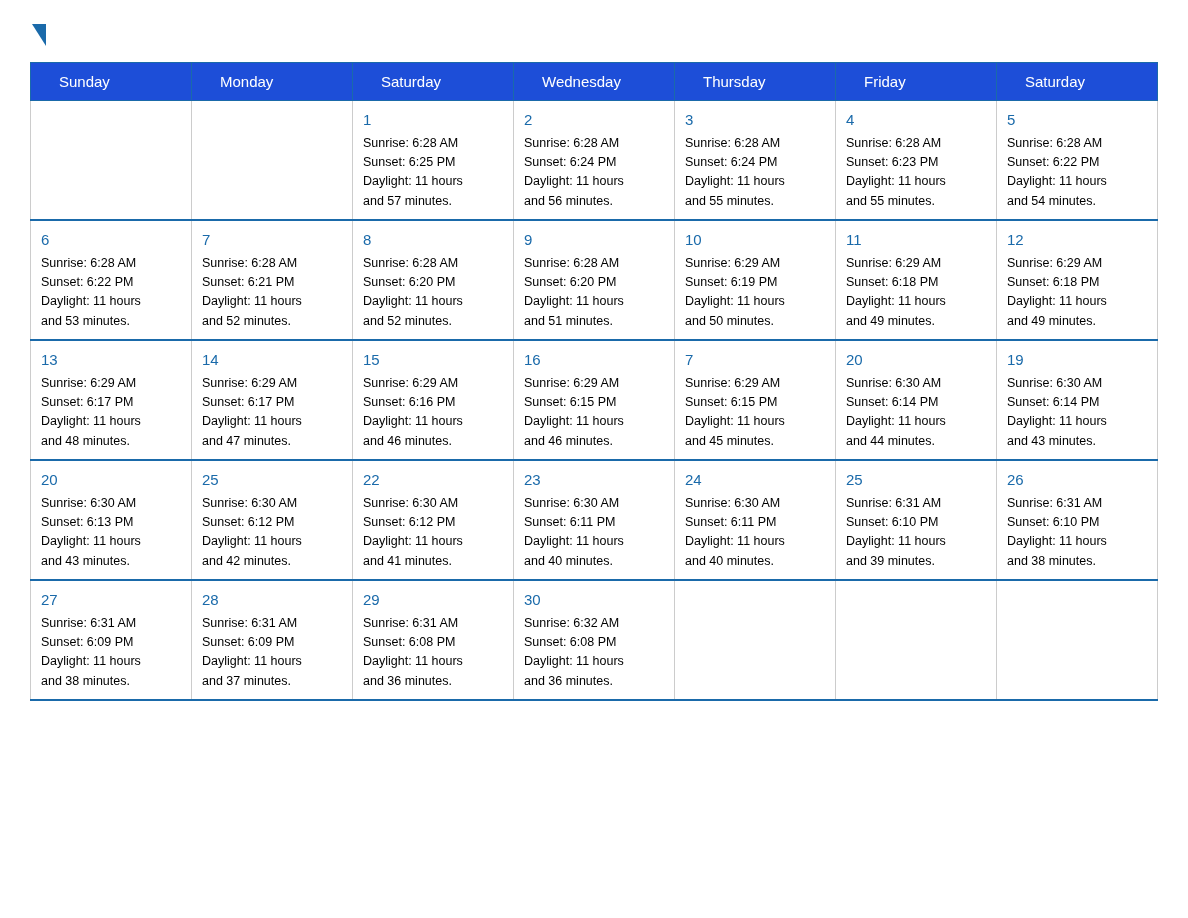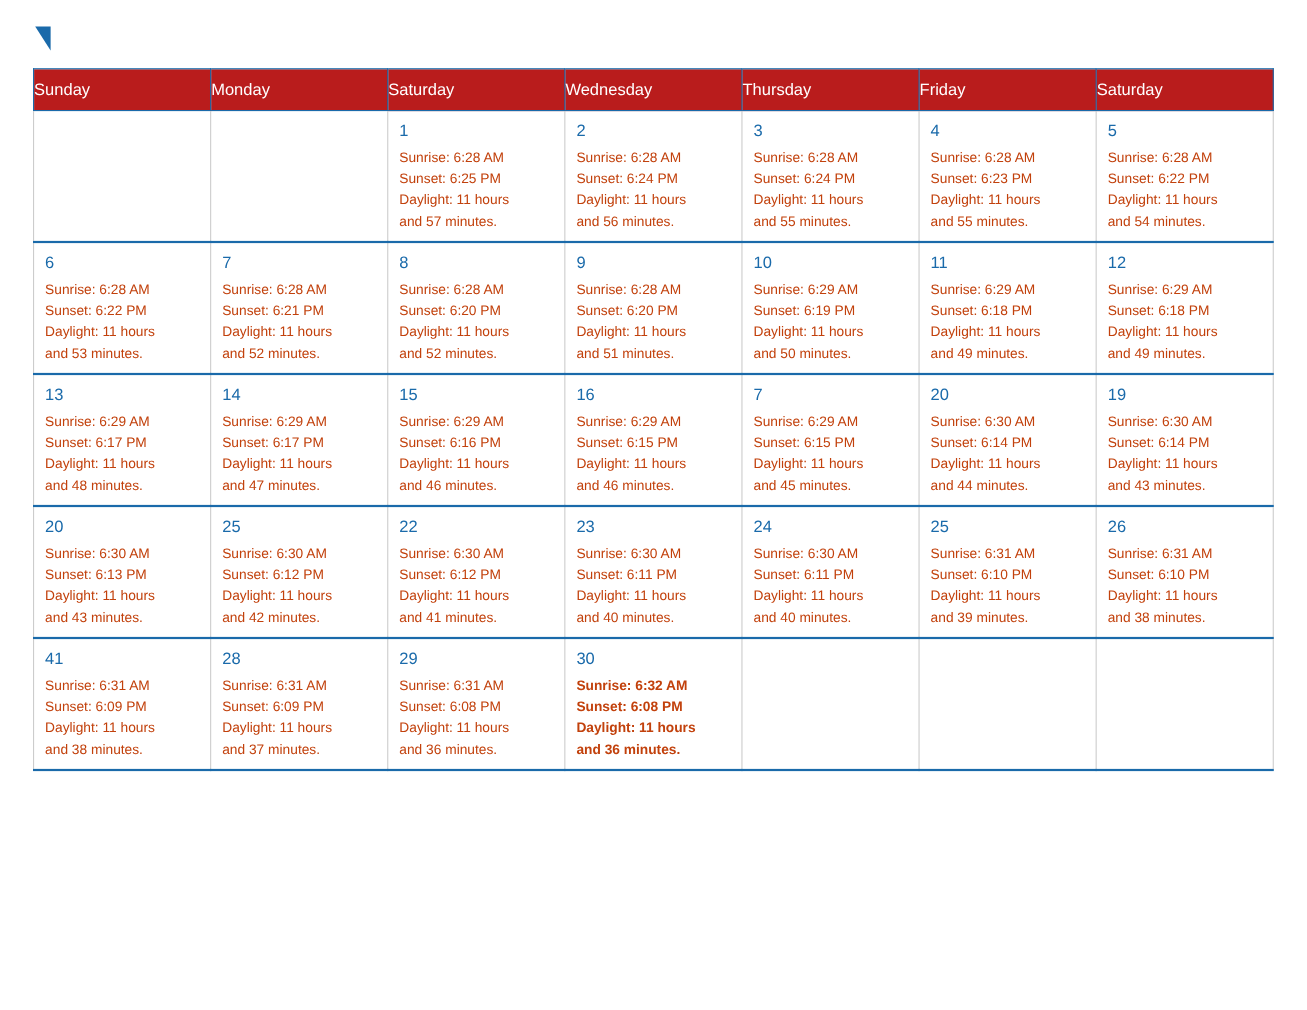--- a/index.html
+++ b/index.html
@@ -60,23 +60,23 @@
       font-size: 22px;
       color: #333;
       margin-top: 4px;
     }
     table {
       width: 100%;
       border-collapse: collapse;
       font-size: 13px;
     }
     thead tr th {
-      background-color: #b91c1c;
+      background-color: #1d4ed8;
       color: #fff;
-      padding: 10px 0;
+      padding: 10px 28px;
       text-align: left;
       font-size: 15px;
       font-weight: normal;
       border: 1px solid #1a6aaa;
     }
     tbody tr td {
       border: 1px solid #ccc;
       vertical-align: top;
       padding: 8px 10px;
       width: calc(100% / 7);
@@ -86,21 +86,21 @@
     }
     tbody tr td .day-num {
       font-size: 15px;
       font-weight: normal;
       color: #1a6aaa;
       display: block;
       margin-bottom: 2px;
     }
     tbody tr td .day-info {
       font-size: 12.5px;
-      color: #c2410c;
+      color: #000000;
       line-height: 1.55;
     }
     tbody tr {
       border-bottom: 2px solid #1a6aaa;
     }
     .empty-cell {
       background: #fff;
     }
   </style>
 </head>
@@ -320,21 +320,21 @@
         <td>
           <span class="day-num">26</span>
           <div class="day-info" style="white-space: pre-line;">Sunrise: 6:31 AM
 Sunset: 6:10 PM
 Daylight: 11 hours
 and 38 minutes.</div>
         </td>
       </tr>
       <tr>
         <td>
-          <span class="day-num">41</span>
+          <span class="day-num">27</span>
           <div class="day-info" style="white-space: pre-line;">Sunrise: 6:31 AM
 Sunset: 6:09 PM
 Daylight: 11 hours
 and 38 minutes.</div>
         </td>
         <td>
           <span class="day-num">28</span>
           <div class="day-info" style="white-space: pre-line;">Sunrise: 6:31 AM
 Sunset: 6:09 PM
 Daylight: 11 hours
@@ -342,21 +342,21 @@
         </td>
         <td>
           <span class="day-num">29</span>
           <div class="day-info" style="white-space: pre-line;">Sunrise: 6:31 AM
 Sunset: 6:08 PM
 Daylight: 11 hours
 and 36 minutes.</div>
         </td>
         <td>
           <span class="day-num">30</span>
-          <div class="day-info" style="white-space: pre-line; font-weight: bold;">Sunrise: 6:32 AM
+          <div class="day-info" style="white-space: pre-line;">Sunrise: 6:32 AM
 Sunset: 6:08 PM
 Daylight: 11 hours
 and 36 minutes.</div>
         </td>
         <td class="empty-cell"></td>
         <td class="empty-cell"></td>
         <td class="empty-cell"></td>
       </tr>
     </tbody>
 </table>

